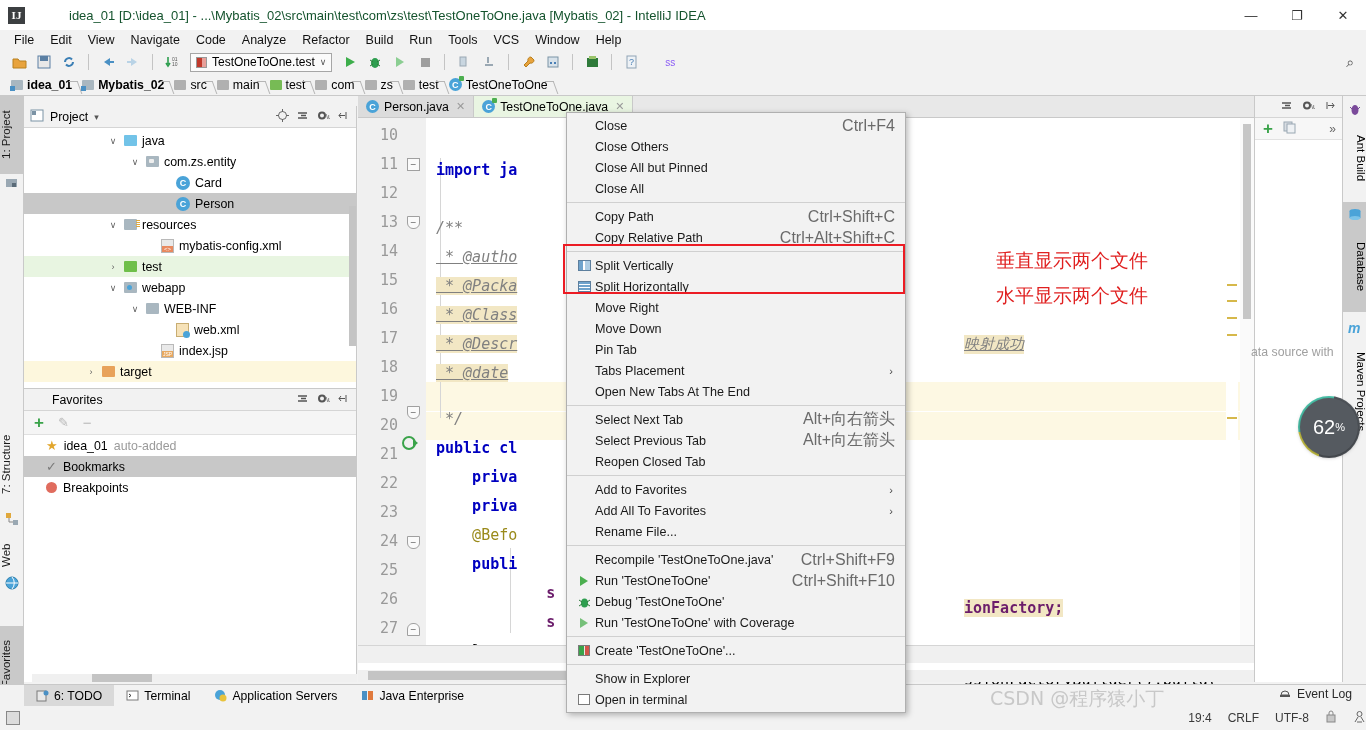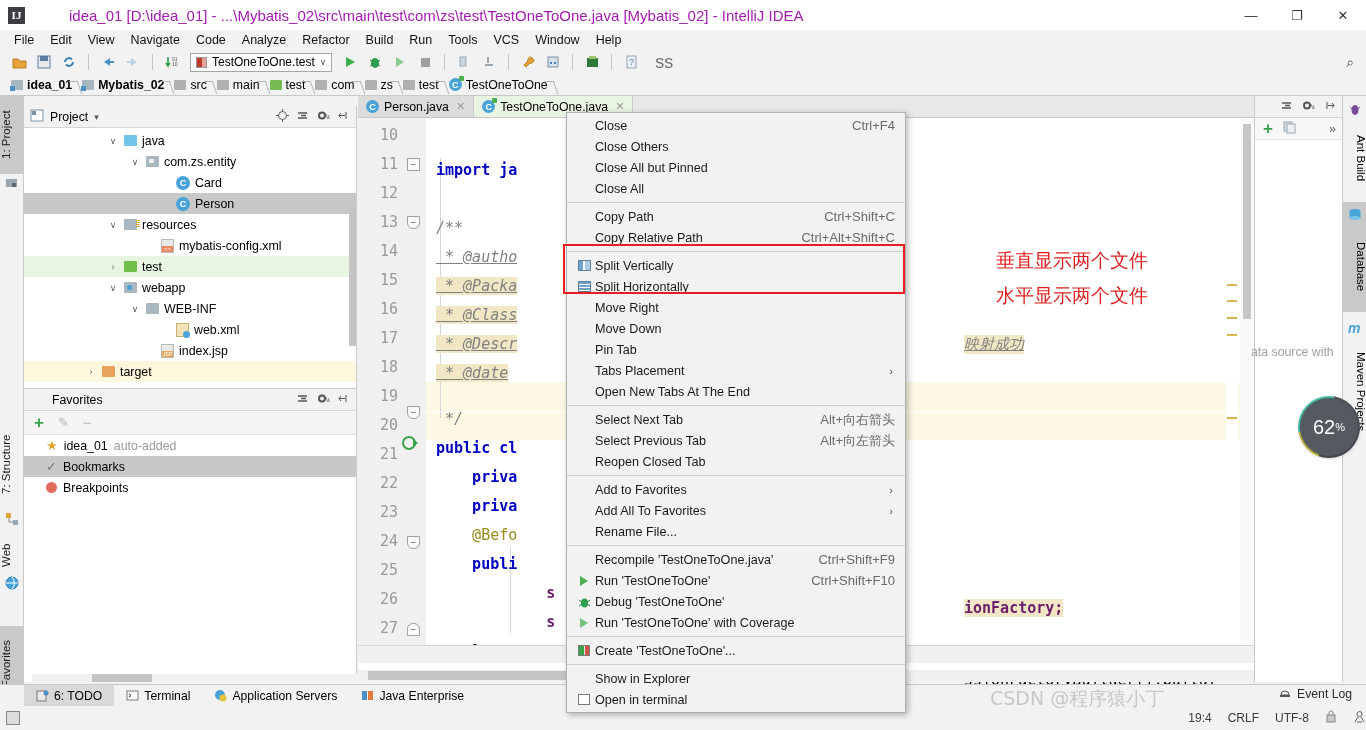--- a/index.html
+++ b/index.html
@@ -9,21 +9,21 @@
     font-size:12px; color:#000; background:#f2f2f2;
   }
   #app { position:relative; width:1366px; height:730px; }
 
   
   .titlebar{ position:absolute; left:0; top:0; width:1366px; height:30px;
     background:#ffffff; display:flex; align-items:center; }
   .title-logo{ width:17px; height:17px; margin-left:8px; background:#3c3f41;
     color:#fff; font-size:11px; font-weight:bold; display:flex;
     align-items:center; justify-content:center; font-family:"Liberation Serif",serif;}
-  .title-text{ margin-left:8px; font-size:15px; color:#a21caf; white-space:nowrap;padding-left:36px; }
+  .title-text{ margin-left:8px; font-size:13px; color:#14532d; white-space:nowrap;padding-left:36px; }
   .win-btns{ margin-left:auto; display:flex; height:30px; }
   .win-btn{ width:46px; height:30px; display:flex; align-items:center;
     justify-content:center; font-size:13px; color:#333; }
 
   
   .menubar{ position:absolute; left:0; top:30px; width:1366px; height:20px;
     background:#f2f2f2; display:flex; align-items:center; padding-left:6px; }
   .menu-item{ padding:2px 8px; font-size:12.5px; color:#111; }
 
   
@@ -205,21 +205,21 @@
 
   
   .ctx{ position:absolute; left:566px; top:112px; width:340px;
      background:#f2f2f2; border:1px solid #b0b0b0; box-shadow:2px 2px 6px rgba(0,0,0,.28);
      z-index:50; padding:2px 0; }
   .ctx-item{ height:21px; display:flex; align-items:center; font-size:12.6px;
      padding-left:8px; color:#1a1a1a; }
   .ctx-item .mi-ico{ width:18px; display:flex; align-items:center; justify-content:center;
      font-size:11px; flex:0 0 18px; }
   .ctx-item .mi-lbl{ margin-left:2px; }
-  .ctx-item .mi-key{ margin-left:auto; color:#6a6a6a; font-size:13px; padding-right:10px;}
+  .ctx-item .mi-key{ margin-left:auto; color:#6a6a6a; font-size:16px; padding-right:10px;}
   .ctx-item .mi-arrow{ margin-left:auto; color:#4a4a4a; padding-right:12px; font-size:11px;}
   .ctx-item.disabled{ color:#9e9e9e; }
   .ctx-sep{ height:1px; background:#d0d0d0; margin:3px 0; }
   .split-ico-v{ width:13px;height:11px;background:#fff;border:1px solid #5d7f9e;
      display:flex;}
   .split-ico-v:before{content:"";width:5px;background:#6fa3cc;border-right:1px solid #fff;}
   .split-ico-v:after{content:"";width:5px;background:#aecde4;margin-left:1px;}
   .split-ico-h{ width:13px;height:11px;background:#fff;border:1px solid #5d7f9e;
      background-image:repeating-linear-gradient(#6fa3cc 0 2px,#fff 2px 3px);}
   .tri-run{ width:0;height:0;border-left:8px solid #4caf50;
@@ -380,21 +380,21 @@
           <rect x="4" y="1" width="7" height="3" fill="#9ac46a"></rect>
         </svg>
     </div>
     <div class="tb-sep"></div>
     <div class="tb-ico">
       <svg width="13" height="14">
           <rect x="2" y="1" width="9" height="12" fill="#eef2f6" stroke="#8fa3b5"></rect>
           <text x="4" y="10" font-size="9" fill="#4a7fb5">?</text>
         </svg>
     </div>
-    <span style="font-size:18px;color:#737373;margin-left:10px;">ss</span>
+    <span style="font-size:10px;color:#8b5cf6;margin-left:20px;">ss</span>
     <div class="search-right">⌕</div>
   </div>
 
   <div class="breadcrumb">
     <div class="crumb bold">
       <span class="fol mod"></span>
       <span>idea_01</span>
     </div>
     <div class="crumb bold">
       <span class="fol mod"></span>

